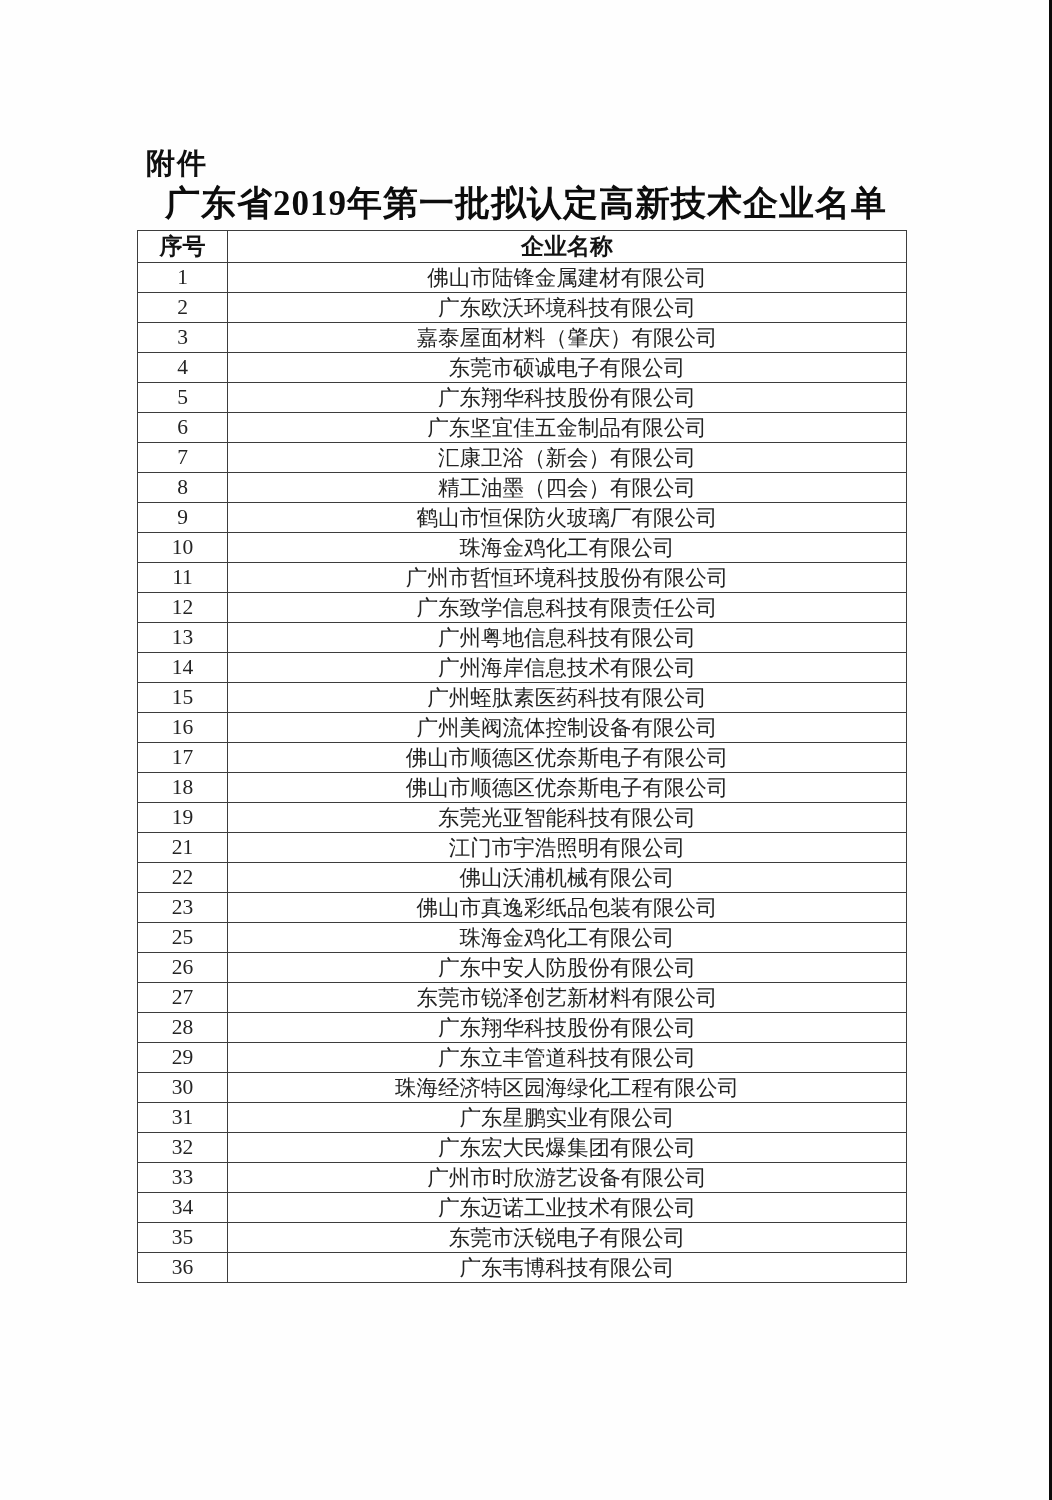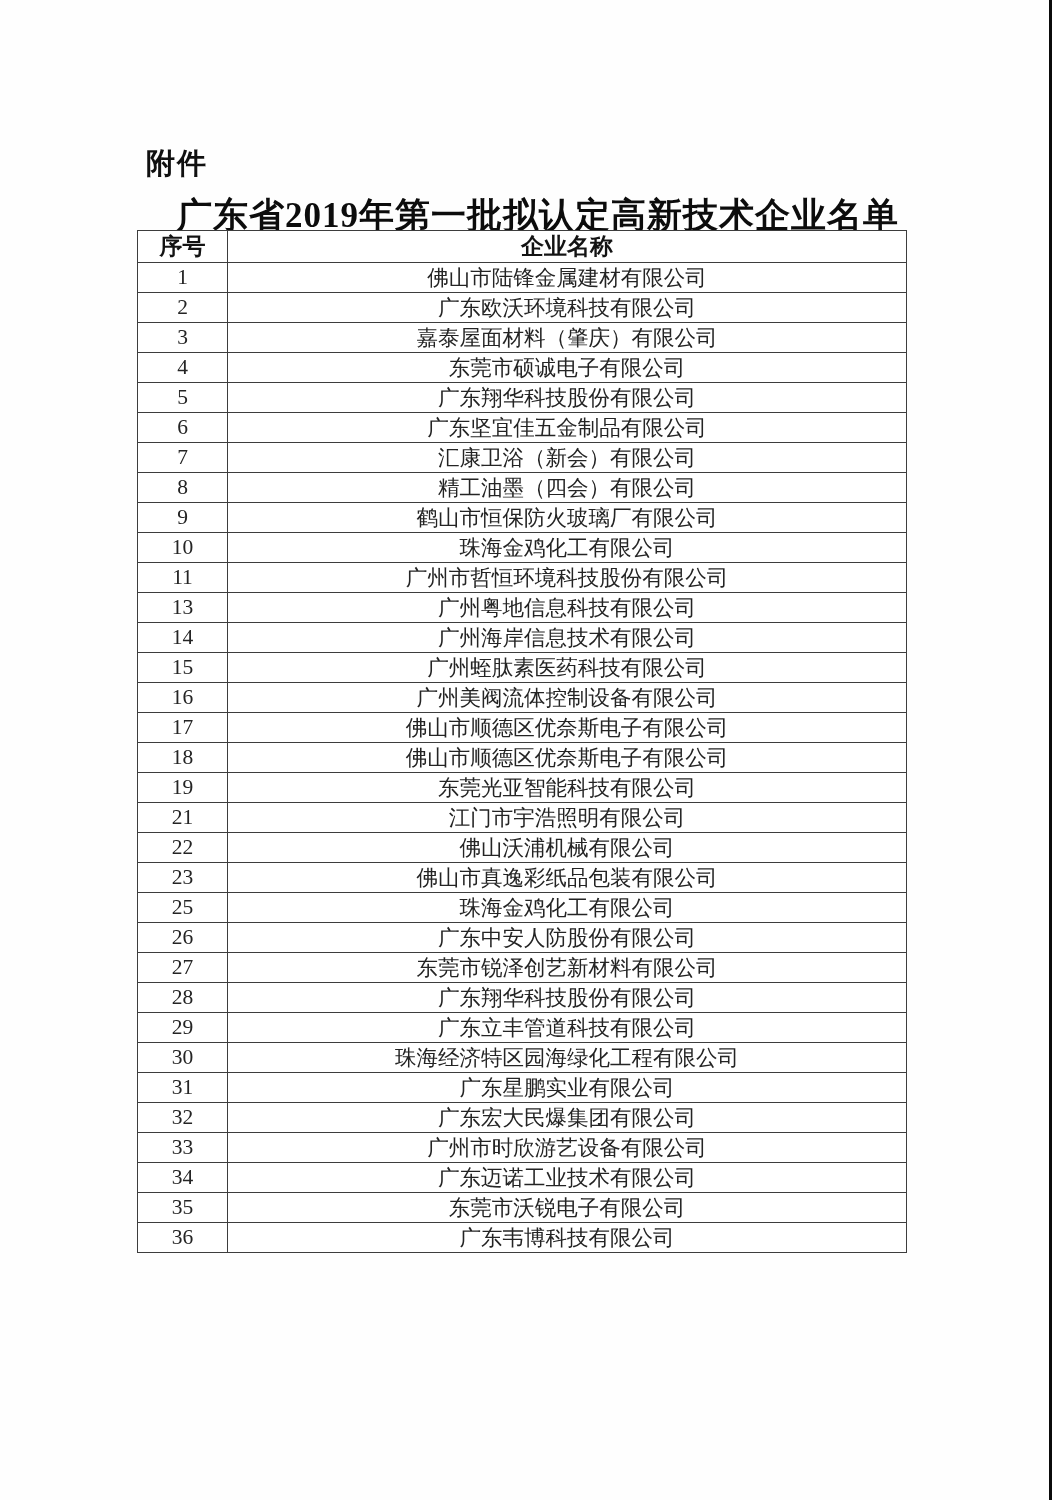--- a/index.html
+++ b/index.html
@@ -30,21 +30,21 @@
     font-size: 29px;
     color: #101010;
     letter-spacing: 2px;
     margin-top: 19px;
   }
   .title {
     position: absolute;
     left: 137px;
     top: 176px;
     width: 770px;
-    margin: 16px;
+    margin: 4px;
     text-align: center;
     font-family: "Liberation Serif", "DejaVu Serif", serif;
     font-weight: 700;
     font-size: 35px;
     letter-spacing: 1px;
     color: #0c0c0c;
     white-space: nowrap;
   }
   table.company-table {
     position: absolute;
@@ -145,20 +145,24 @@
   </tr>
         <tr class="company-row">
     <td class="cell-no">10</td>
     <td class="cell-name">珠海金鸡化工有限公司</td>
   </tr>
         <tr class="company-row">
     <td class="cell-no">11</td>
     <td class="cell-name">广州市哲恒环境科技股份有限公司</td>
   </tr>
         <tr class="company-row">
+    <td class="cell-no">12</td>
+    <td class="cell-name">广东致学信息科技有限责任公司</td>
+  </tr>
+        <tr class="company-row">
     <td class="cell-no">13</td>
     <td class="cell-name">广州粤地信息科技有限公司</td>
   </tr>
         <tr class="company-row">
     <td class="cell-no">14</td>
     <td class="cell-name">广州海岸信息技术有限公司</td>
   </tr>
         <tr class="company-row">
     <td class="cell-no">15</td>
     <td class="cell-name">广州蛭肽素医药科技有限公司</td>

